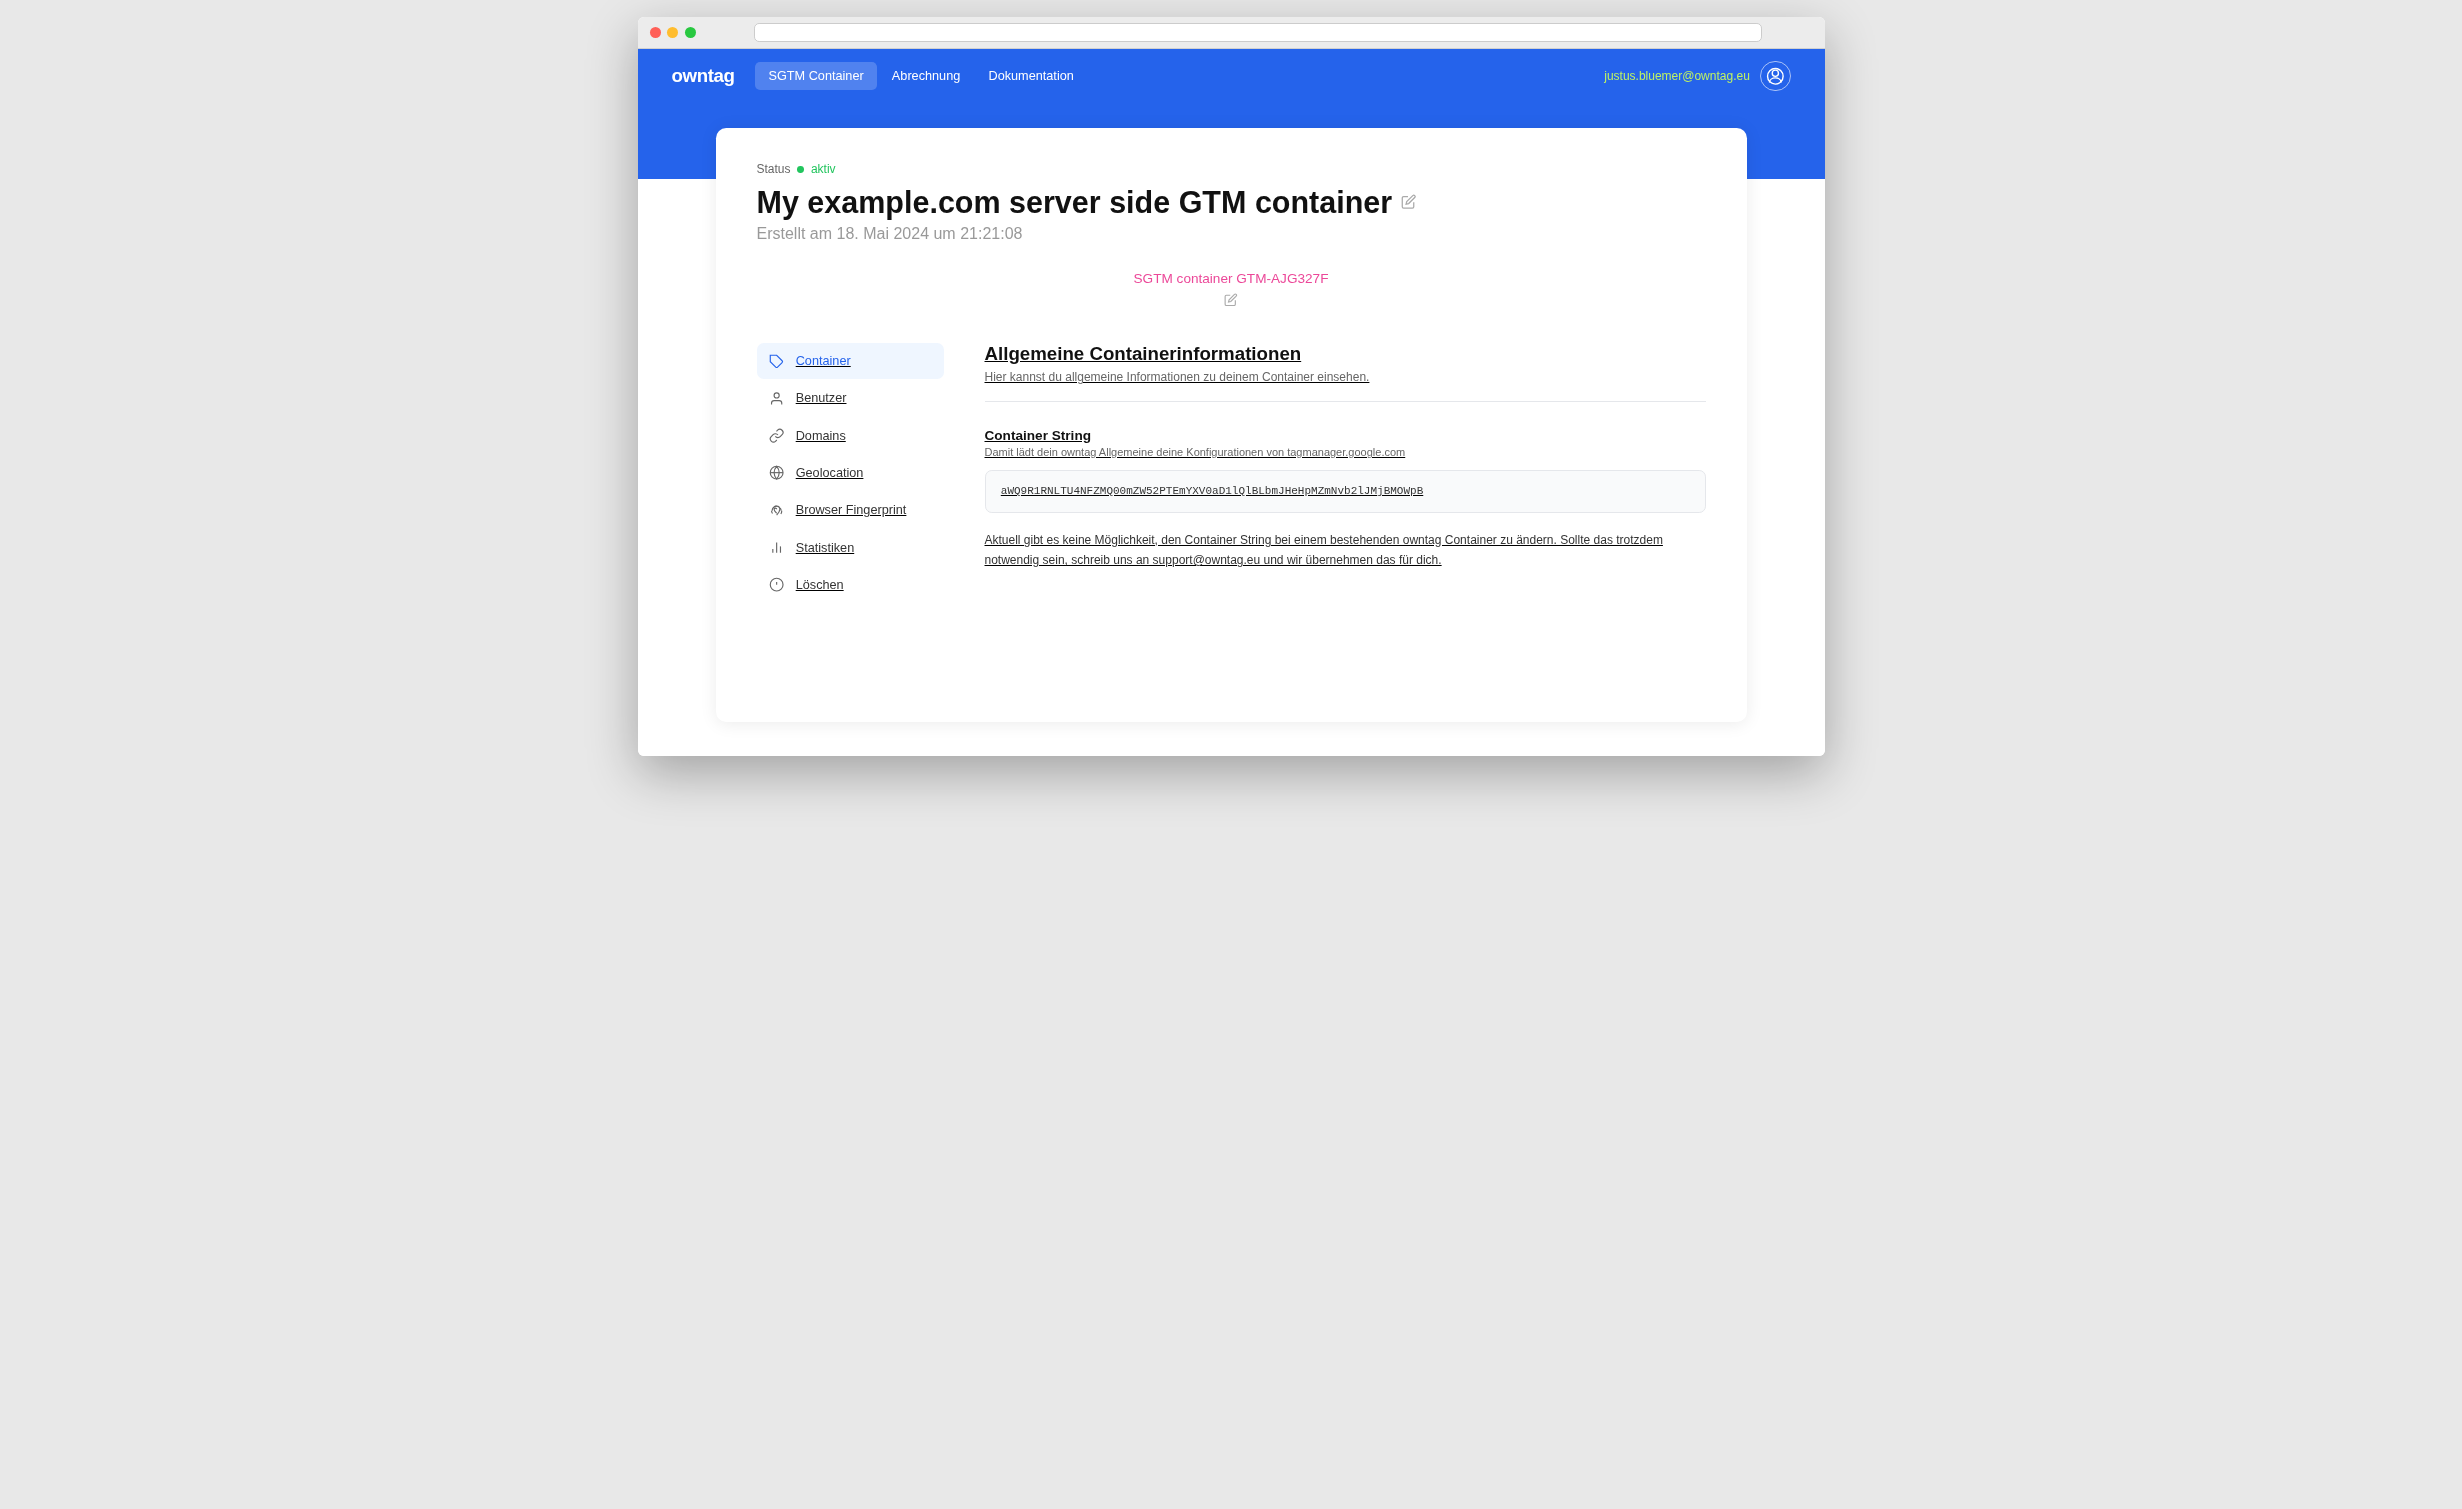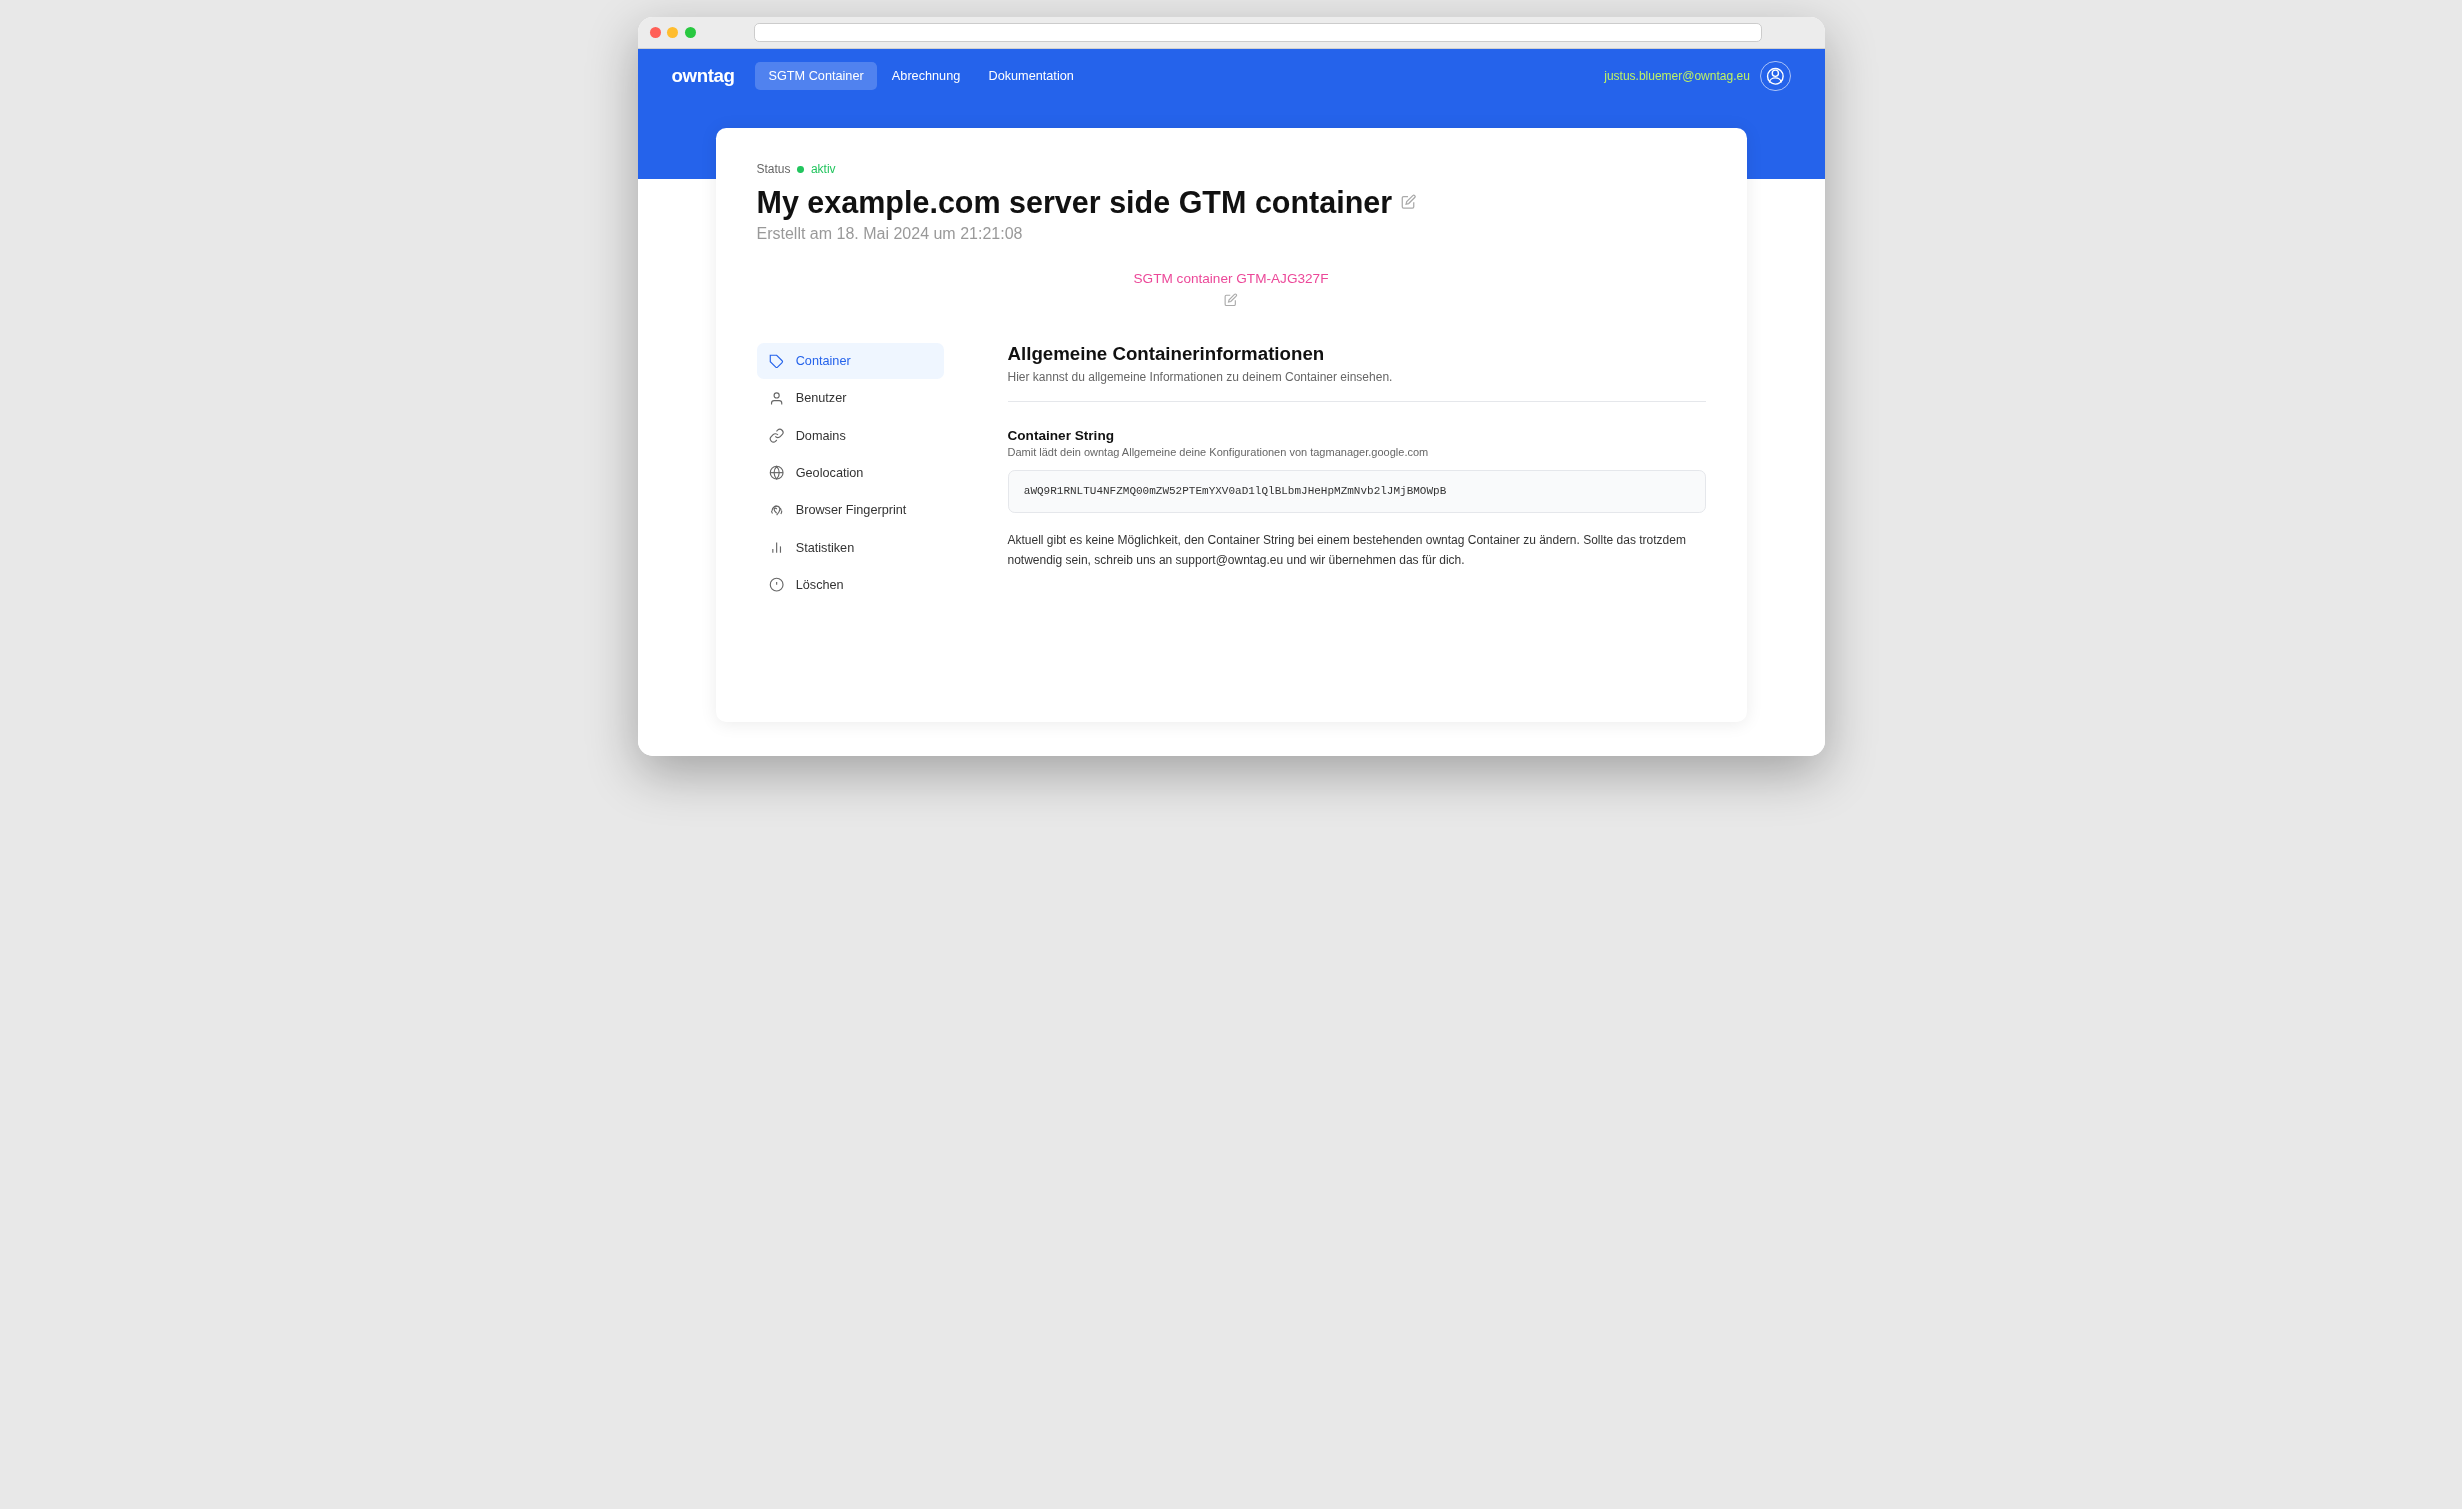--- a/index.html
+++ b/index.html
@@ -6,21 +6,21 @@
     body {
       font-family: -apple-system, BlinkMacSystemFont, 'Segoe UI', Helvetica, Arial, sans-serif;
       background: #e8e8e8;
       min-height: 100vh;
     }
 
     
     .window {
       max-width: 1187px;
       margin: 17px auto;
-      border-radius: 15px;
+      border-radius: 6px;
       overflow: hidden;
       box-shadow: 0 17px 51px rgba(0,0,0,0.3);
       background: #fff;
     }
     .titlebar {
       background: #ececec;
       height: 32px;
       display: flex;
       align-items: center;
       padding: 0 12px;
@@ -161,21 +161,22 @@
     }
     .sgtm-edit-icon {
       color: #999;
       font-size: 12px;
       cursor: pointer;
     }
 
     
     .content-layout {
       display: flex;
-      gap: 64px;
+      gap: 41px;
+      text-decoration: underline;
     }
 
     
     .sidebar {
       width: 187px;
       flex-shrink: 0;
     }
     .sidebar-item {
       display: flex;
       align-items: center;

